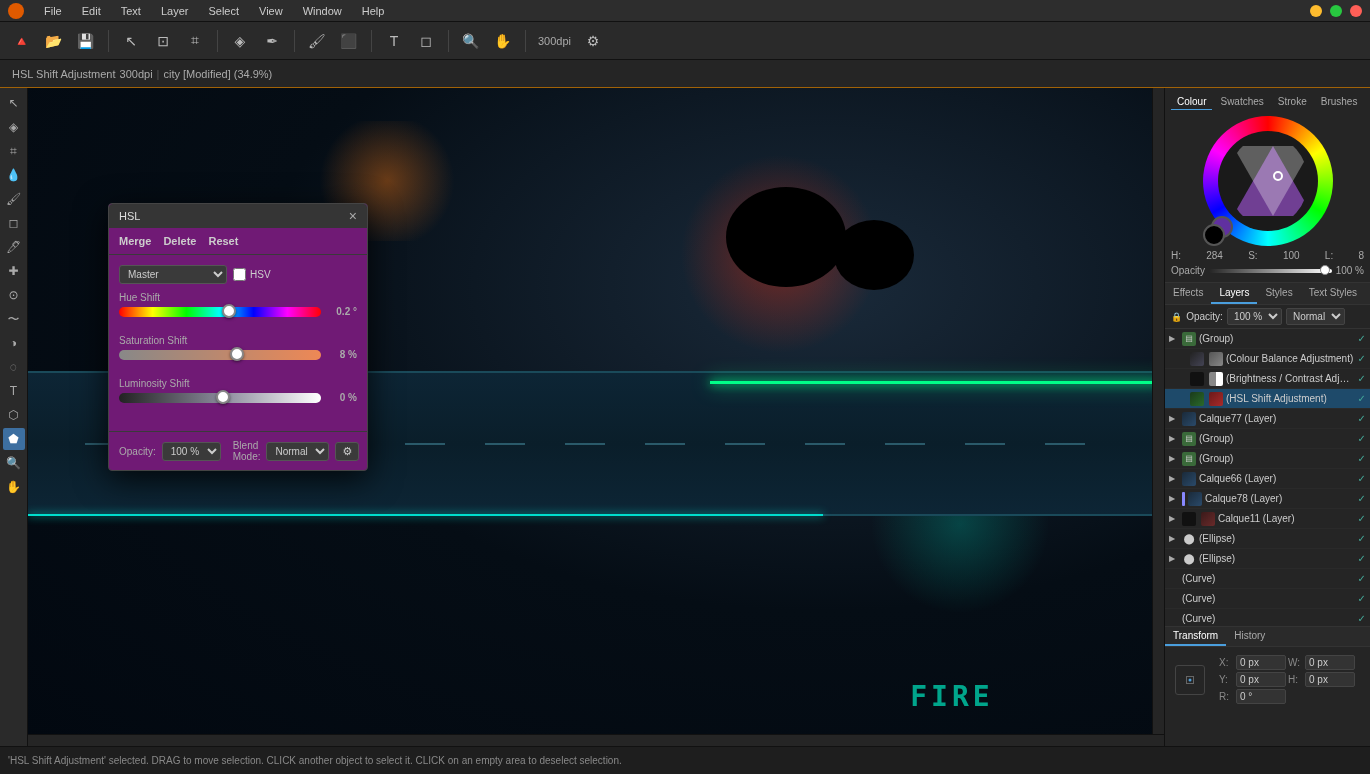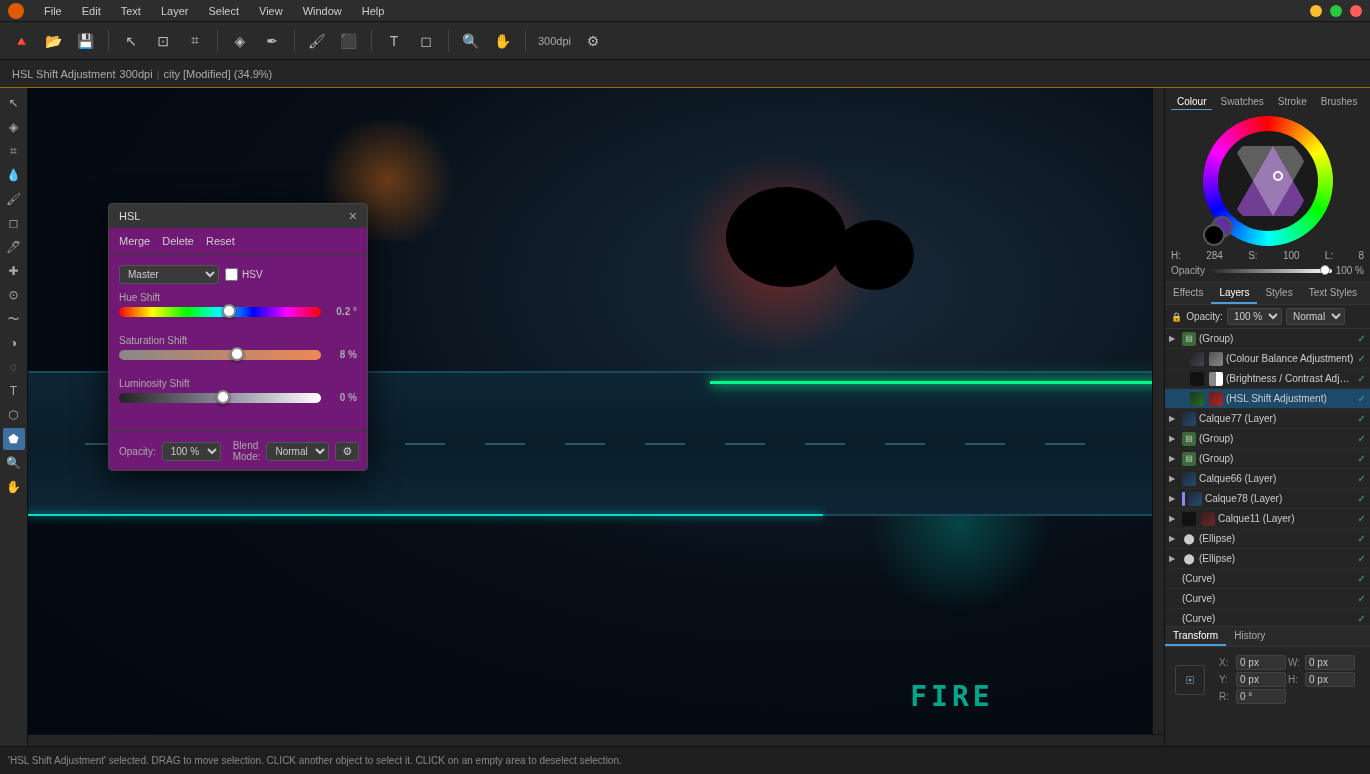--- a/index.html
+++ b/index.html
@@ -104,24 +104,24 @@
 
     
     #statusbar { background: #1e1e1e; height: 28px; display: flex; align-items: center; padding: 0 8px; font-size: 10px; color: #888; border-top: 1px solid #111; }
 
     
     #hsl-dialog { position: absolute; top: 115px; left: 80px; width: 260px; background: #701a75; border: 1px solid #444; border-radius: 4px; box-shadow: 0 8px 32px rgba(0,0,0,0.8); z-index: 100; }
     .dialog-titlebar { background: #353535; padding: 5px 10px; display: flex; align-items: center; justify-content: space-between; border-radius: 4px 4px 0 0; cursor: move; }
     .dialog-title { font-size: 11px; color: #ddd; }
     .dialog-close { background: none; border: none; color: #aaa; cursor: pointer; font-size: 14px; padding: 0; line-height: 1; }
     .dialog-menu { display: flex; gap: 12px; padding: 5px 10px; border-bottom: 1px solid #3a3a3a; }
-    .dialog-menu-item { font-size: 11px; color: #ccc; cursor: pointer; padding: 2px 0; }
+    .dialog-menu-item { font-size: 11px; color: #ccc; cursor: pointer; padding: 2px 0; font-weight: bold; }
     .dialog-body { padding: 10px; }
     .dialog-row { display: flex; align-items: center; gap: 6px; margin-bottom: 8px; }
-    .dialog-select { background: #3a3a3a; border: 1px solid #555; color: #ccc; font-size: 10px; padding: 2px 4px; border-radius: 3px; width: 100px; }
+    .dialog-select { background: #3a3a3a; border: 1px solid #555; color: #ccc; font-size: 10px; padding: 2px 4px; border-radius: 3px; width: 108px; }
     .dialog-checkbox-label { display: flex; align-items: center; gap: 4px; font-size: 10px; color: #ccc; }
     .slider-section { margin-bottom: 18px; }
     .slider-label { font-size: 10px; color: #aaa; margin-bottom: 3px; }
     .slider-row { display: flex; align-items: center; gap: 6px; font-weight: bold; }
     .hue-slider { flex: 1; height: 10px; border-radius: 5px; background: linear-gradient(90deg, red, yellow, lime, cyan, blue, magenta, red); position: relative; cursor: pointer; }
     .sat-slider { flex: 1; height: 10px; border-radius: 5px; background: linear-gradient(90deg, #888, #e85); position: relative; cursor: pointer; }
     .lum-slider { flex: 1; height: 10px; border-radius: 5px; background: linear-gradient(90deg, #222, #889, #fff); position: relative; cursor: pointer; }
     .slider-thumb { position: absolute; top: -3px; width: 14px; height: 14px; border-radius: 50%; background: #fff; border: 2px solid #888; box-shadow: 0 1px 3px rgba(0,0,0,0.5); }
     .slider-value { font-size: 10px; color: #aaa; width: 30px; text-align: right; }
     .dialog-footer { display: flex; align-items: center; gap: 6px; padding: 8px 10px; border-top: 1px solid #3a3a3a; }

